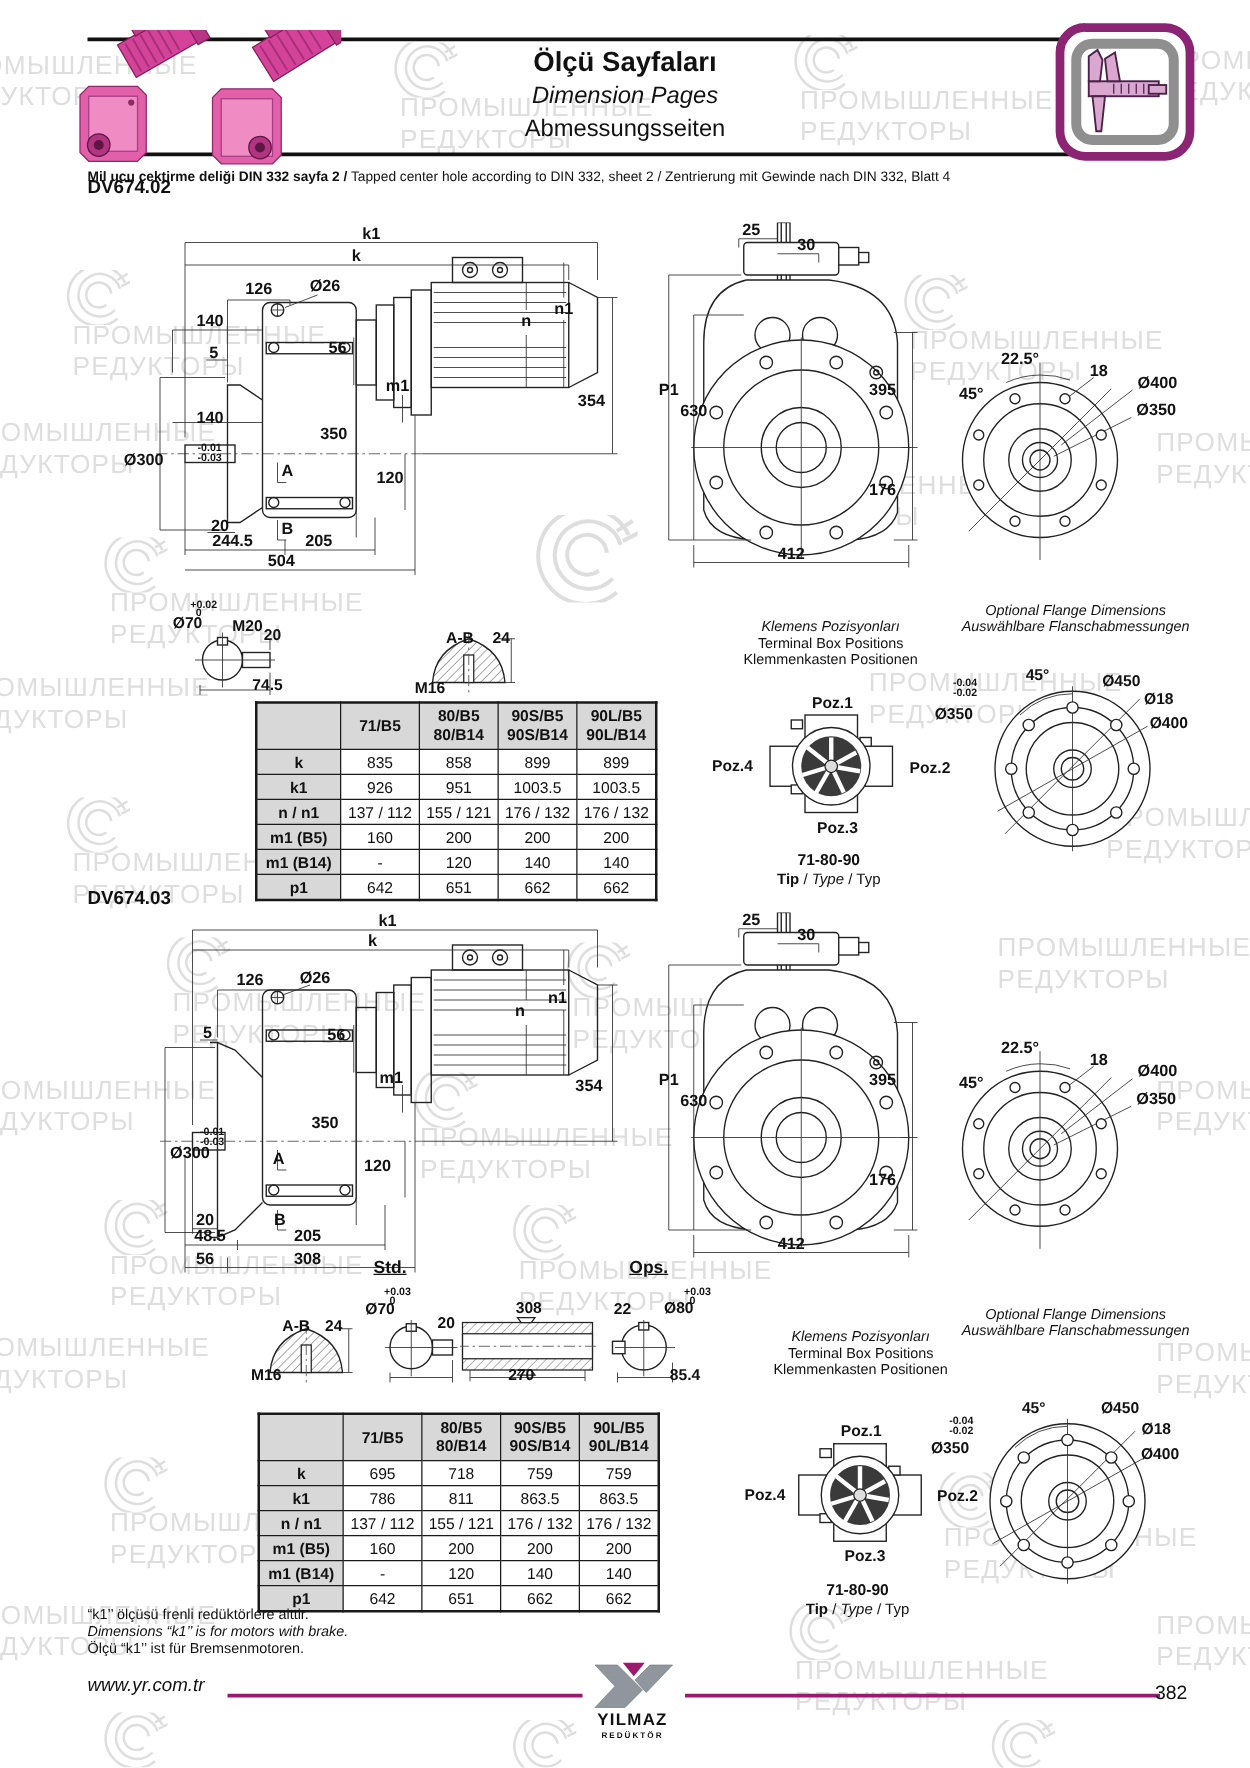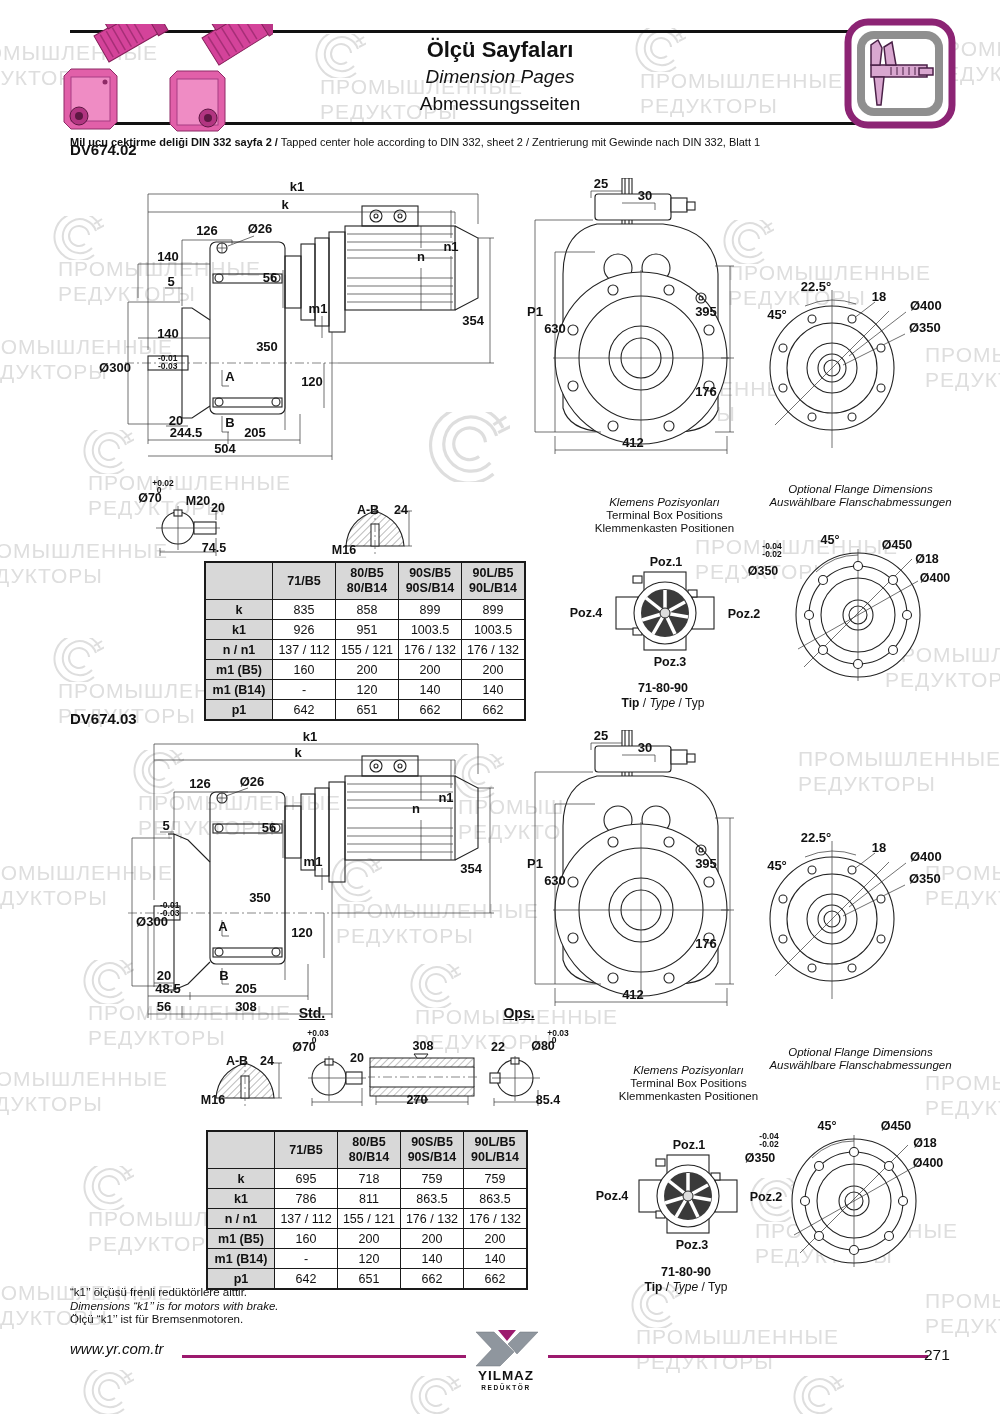--- a/index.html
+++ b/index.html
@@ -464,21 +464,21 @@
     <g stroke="#4a2147" stroke-width="1">
       <path d="M48,49 v8 M54,49 v8 M60,49 v8 M66,49 v8 M72,49 v8"></path>
     </g>
   </svg>
 
   <div class="subtitle">
     <span class="b">Mil ucu çektirme deliği DIN 332 sayfa 2</span>
     <span class="b">/</span>
     <span class="i">Tapped center hole according to DIN 332, sheet 2</span>
     <span>/</span>
-    <span>Zentrierung mit Gewinde nach DIN 332, Blatt 1</span>
+    <span>Zentrierung mit Gewinde nach DIN 332, Blatt 4</span>
   </div>
 
   <div class="sechead" style="left:70px;top:141px;">DV674.02</div>
 
   <svg class="abs" style="left:70px;top:180px;" width="470" height="282" viewBox="0 0 470 282">
     <line class="cl" x1="55" y1="183" x2="268" y2="183"></line>
     <rect class="ln" x="78" y="176" width="40" height="14" fill="#fff"></rect>
     <path class="ln" d="M140,140 L122,128 L112,128 L112,238 L122,238 L140,226"></path>
     <rect class="ln" x="140" y="62" width="75" height="172" rx="6" fill="#fff"></rect>
     <circle class="ln" cx="152" cy="68" r="5"></circle>
@@ -1271,14 +1271,14 @@
   <div class="url">www.yr.com.tr</div>
   <div class="mag" style="left:182px;top:1355px;width:284px;"></div>
   <svg class="abs" style="left:468px;top:1330px;" width="76" height="64" viewBox="0 0 76 64">
     <polygon points="30,0 48,0 39,11" fill="#9c1a6e"></polygon>
     <polygon points="8,2 26,2 46,22 32,36 8,36 24,19" fill="#8f969e" stroke="#6d737a" stroke-width="0.5"></polygon>
     <polygon points="70,2 52,2 40,14 49,24" fill="#8f969e" stroke="#6d737a" stroke-width="0.5"></polygon>
     <text x="38" y="50" text-anchor="middle" font-size="13.5" font-weight="bold" fill="#111" letter-spacing="1">YILMAZ</text>
     <text x="38" y="60" text-anchor="middle" font-size="6.5" font-weight="bold" fill="#111" letter-spacing="1.6">REDÜKTÖR</text>
   </svg>
   <div class="mag" style="left:548px;top:1355px;width:380px;"></div>
-  <div class="pageno">271</div>
+  <div class="pageno">382</div>
 </div>
 
 </body></html>

